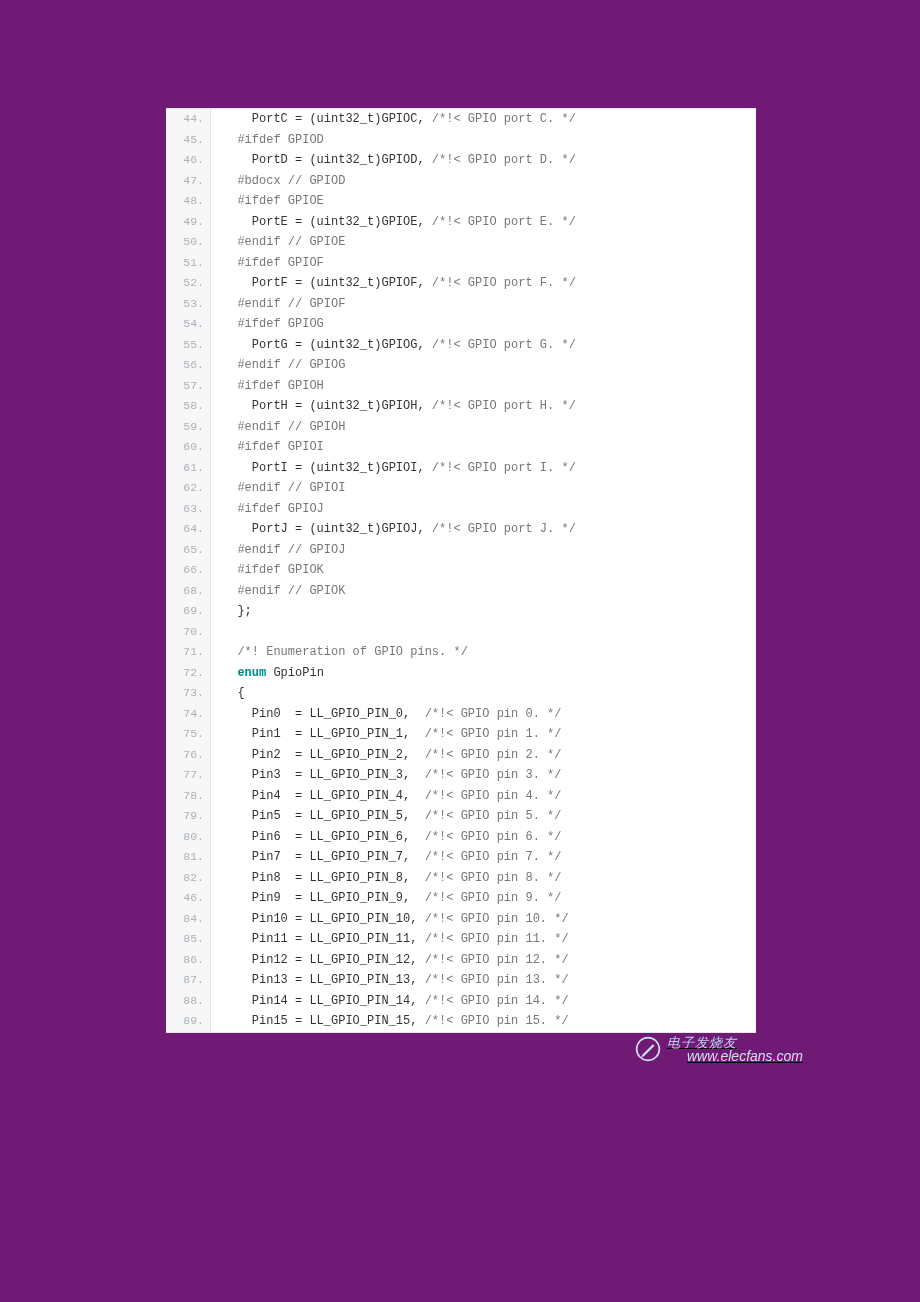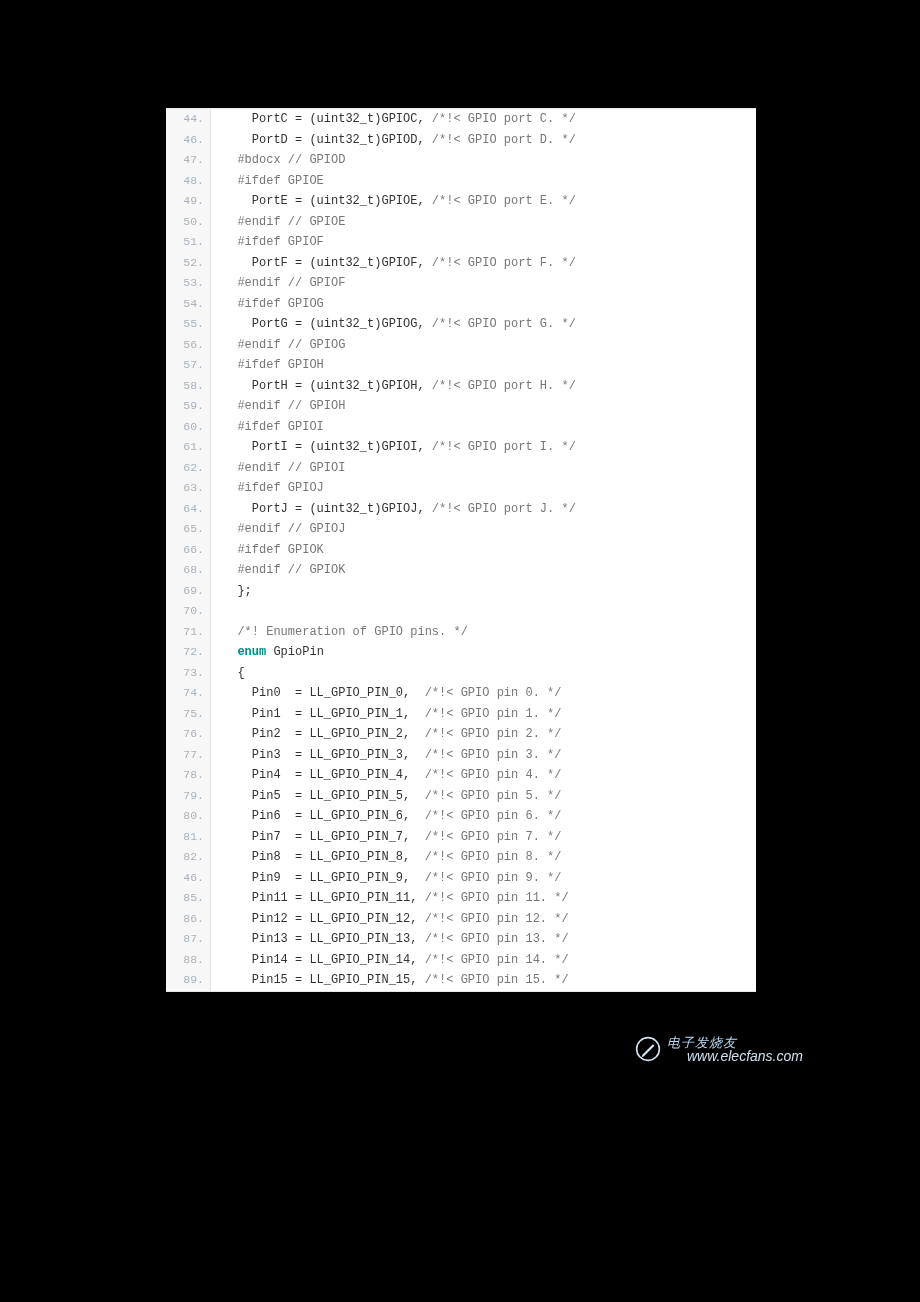--- a/index.html
+++ b/index.html
@@ -5,21 +5,21 @@
   html, body {
     margin: 0;
     padding: 0;
     background: #ffffff;
     width: 920px;
   }
   .page {
     position: relative;
     width: 920px;
     height: 1302px;
-    background: #000000;
+    background: #701a75;
     overflow: hidden;
   }
   .code-block {
     position: absolute;
     left: 166px;
     top: 108px;
     width: 590px;
     border-top: 1px solid #e6e6e6;
     border-bottom: 1px solid #e6e6e6;
     font-family: Consolas, "Courier New", monospace;
@@ -66,20 +66,21 @@
   .badge {
     position: absolute;
     right: 170px;
     top: 1035px;
     width: 115px;
     height: 28px;
     display: flex;
     align-items: center;
     gap: 6px;
     pointer-events: none;
+    text-decoration: underline;
   }
   .badge-icon {
     width: 26px;
     height: 26px;
     flex: 0 0 26px;
   }
   .badge-txt { display: flex; flex-direction: column; line-height: 1; }
   .badge-cn {
     font-family: "Microsoft YaHei", Arial, sans-serif;
     font-size: 13px;
@@ -101,20 +102,24 @@
 <div class="page">
 
   <div class="watermark">www.bdocx.com</div>
 
   <div class="code-block" id="code-block">
       <div class="line">
         <div class="gutter">44.</div>
         <div class="src">    PortC = (uint32_t)GPIOC, <span class="c">/*!&lt; GPIO port C. */</span></div>
       </div>
       <div class="line">
+        <div class="gutter">45.</div>
+        <div class="src"><span class="pp">  #ifdef GPIOD</span></div>
+      </div>
+      <div class="line">
         <div class="gutter">46.</div>
         <div class="src">    PortD = (uint32_t)GPIOD, <span class="c">/*!&lt; GPIO port D. */</span></div>
       </div>
       <div class="line">
         <div class="gutter">47.</div>
         <div class="src"><span class="pp">  #bdocx // GPIOD</span></div>
       </div>
       <div class="line">
         <div class="gutter">48.</div>
         <div class="src"><span class="pp">  #ifdef GPIOE</span></div>
@@ -247,20 +252,24 @@
         <div class="gutter">81.</div>
         <div class="src">    Pin7  = LL_GPIO_PIN_7,  <span class="c">/*!&lt; GPIO pin 7. */</span></div>
       </div>
       <div class="line">
         <div class="gutter">82.</div>
         <div class="src">    Pin8  = LL_GPIO_PIN_8,  <span class="c">/*!&lt; GPIO pin 8. */</span></div>
       </div>
       <div class="line">
         <div class="gutter">46.</div>
         <div class="src">    Pin9  = LL_GPIO_PIN_9,  <span class="c">/*!&lt; GPIO pin 9. */</span></div>
+      </div>
+      <div class="line">
+        <div class="gutter">84.</div>
+        <div class="src">    Pin10 = LL_GPIO_PIN_10, <span class="c">/*!&lt; GPIO pin 10. */</span></div>
       </div>
       <div class="line">
         <div class="gutter">85.</div>
         <div class="src">    Pin11 = LL_GPIO_PIN_11, <span class="c">/*!&lt; GPIO pin 11. */</span></div>
       </div>
       <div class="line">
         <div class="gutter">86.</div>
         <div class="src">    Pin12 = LL_GPIO_PIN_12, <span class="c">/*!&lt; GPIO pin 12. */</span></div>
       </div>
       <div class="line">

